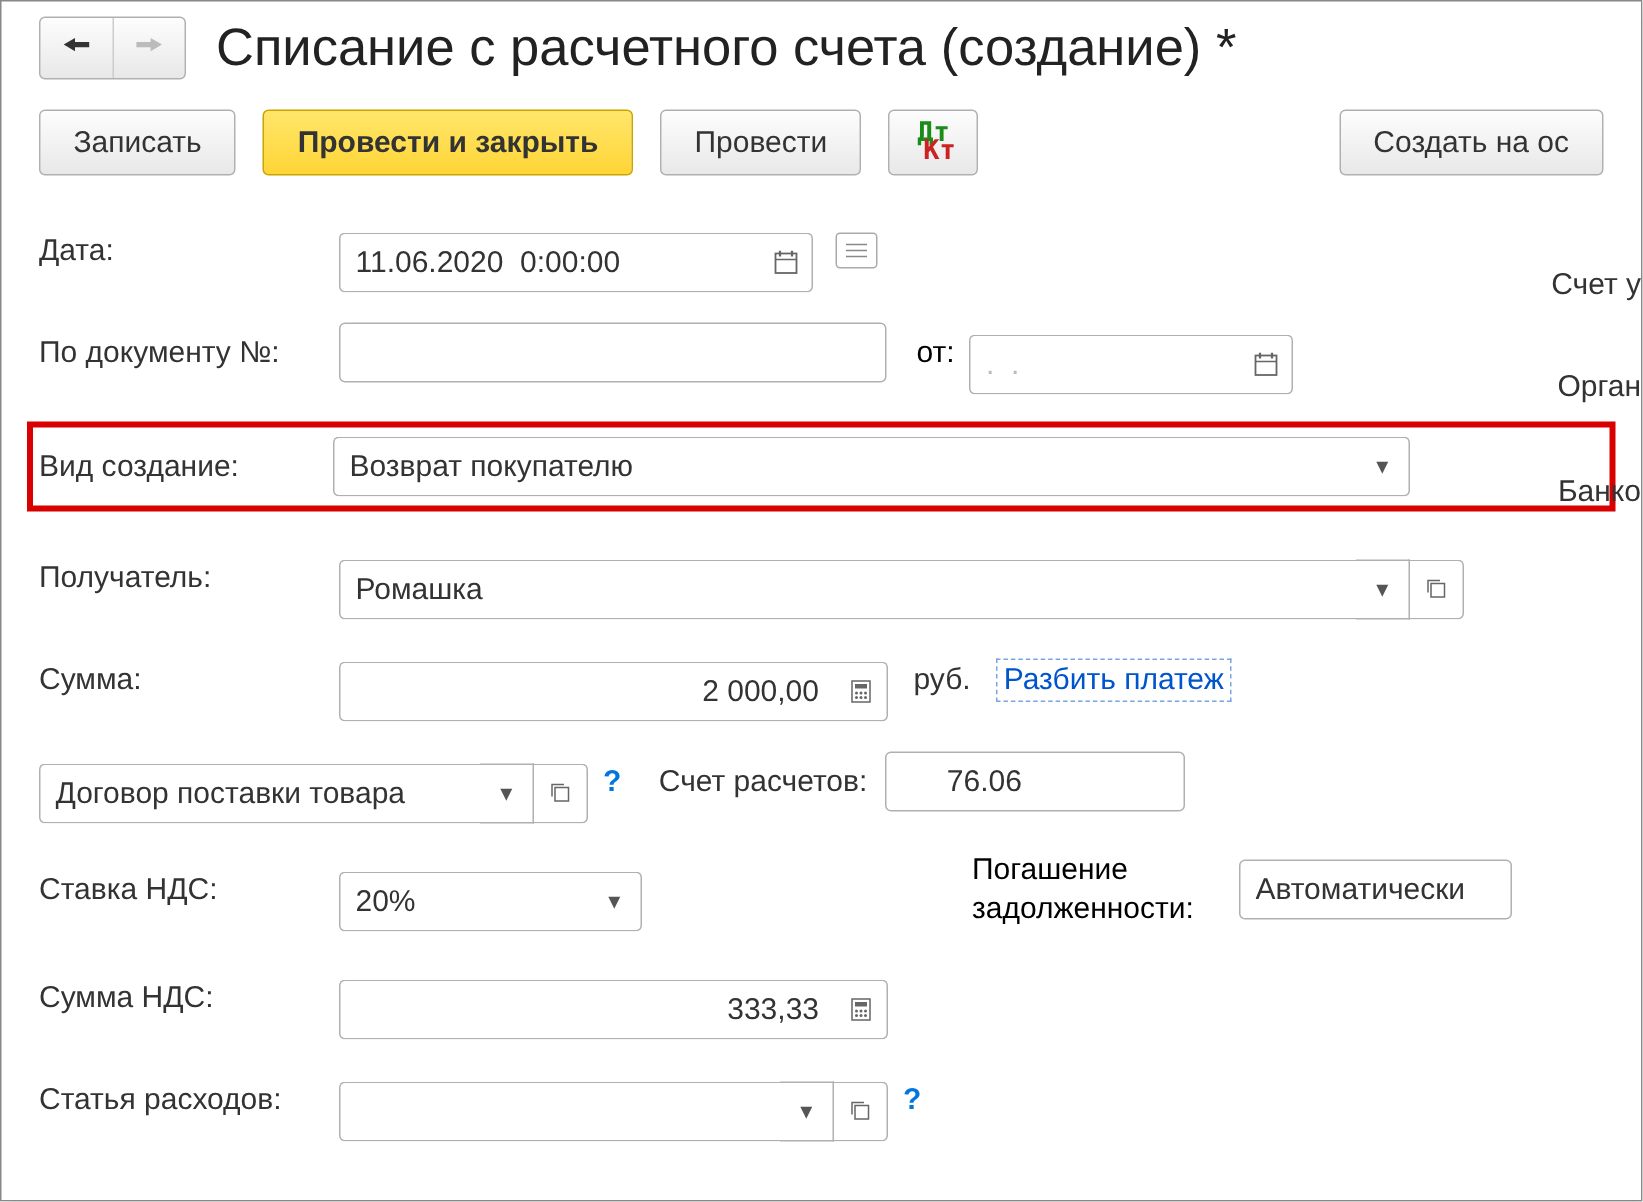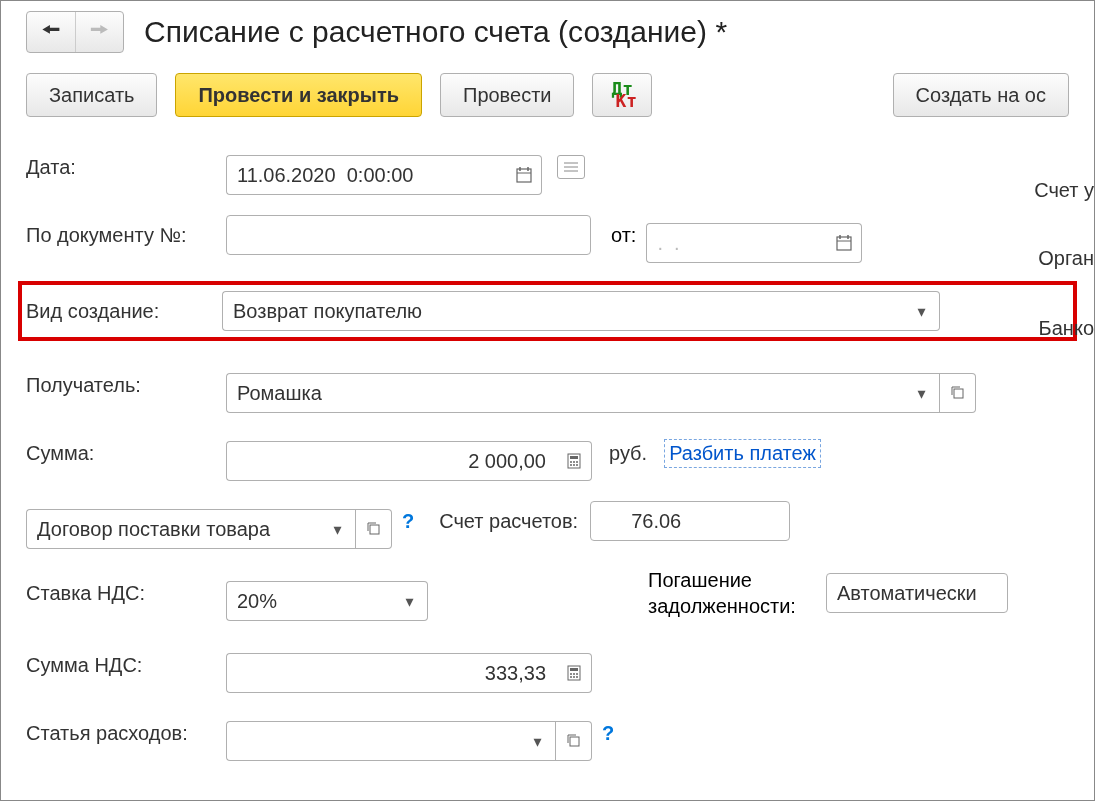--- a/index.html
+++ b/index.html
@@ -38,21 +38,21 @@
   height: 40px;
   display: flex;
   align-items: center;
   justify-content: center;
   font-size: 22px;
   color: #333;
   border: none;
 }
 .nav-btn + .nav-btn { border-left: 1px solid #ccc; color: #bbb; }
 .page-title {
-  font-size: 30px;
+  font-size: 35px;
   color: #222;
   white-space: nowrap;
 }
 .toolbar {
   display: flex;
   align-items: center;
   gap: 18px;
   padding: 0 25px 28px 25px;
 }
 .btn {

